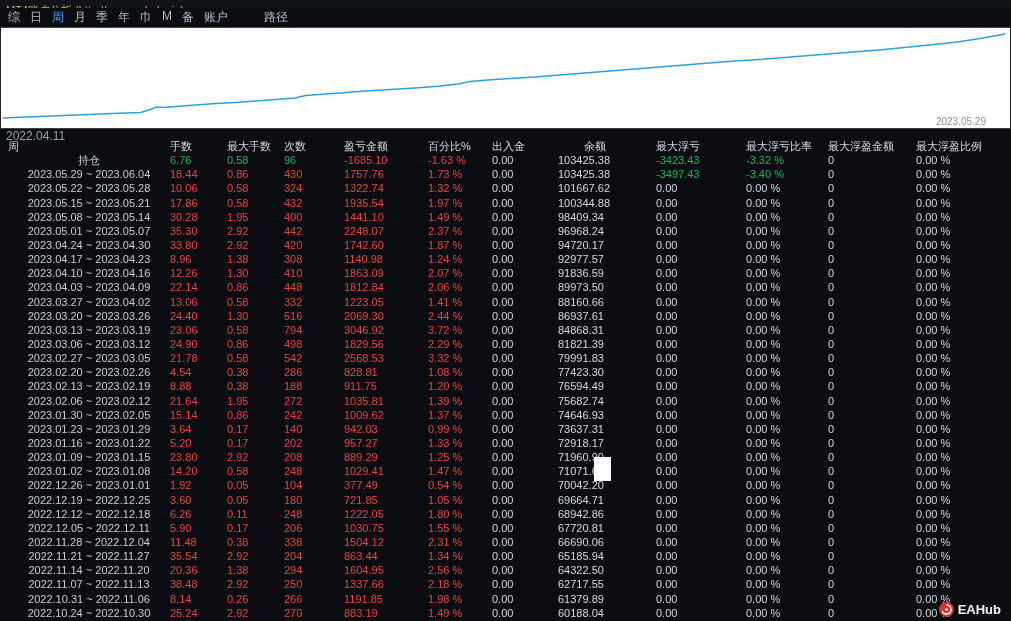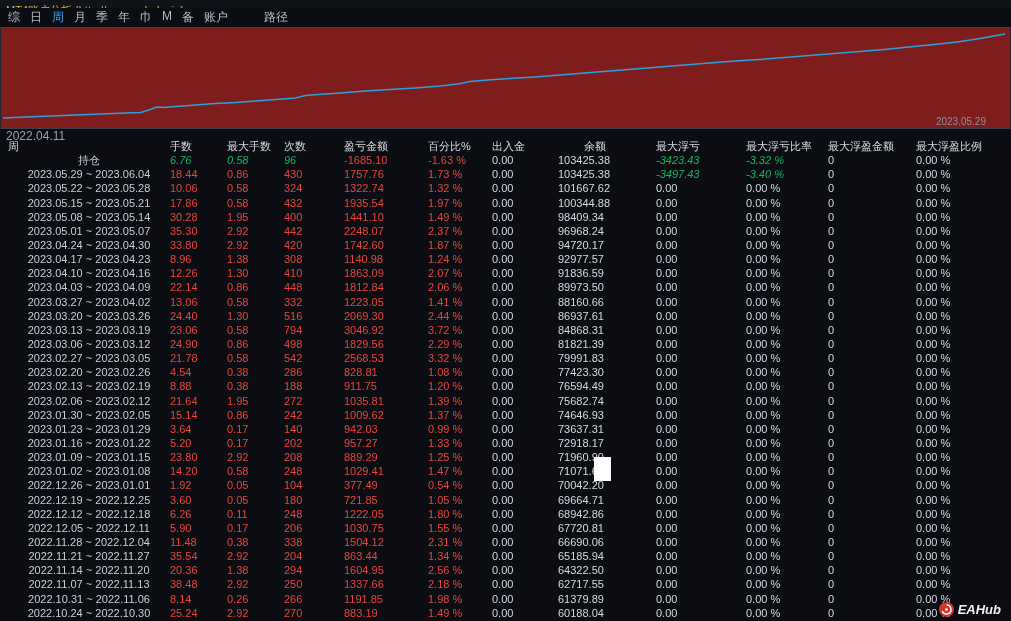--- a/index.html
+++ b/index.html
@@ -15,41 +15,41 @@
   .titlebar{height:8px;overflow:hidden;padding-left:6px;background:#101318;}
   .titlebar span{display:inline-block;font-size:11px;margin-top:-5px;color:#cdb94e;white-space:nowrap;}
   
   .menubar{height:19px;display:flex;align-items:center;padding-left:8px;
     font-size:12px;color:#b7bcc5;border-bottom:1px solid #3a3f48;background:#0b0d12;}
   .menu-item{margin-right:10px;cursor:default;}
   .menu-item.selected{color:#3fa7f5;}
   .menu-path{margin-left:26px;color:#b7bcc5;}
   
   .chart{position:relative;height:100px;border-bottom:1px solid #3a3f48;
-    border-left:1px solid #22262e;border-right:1px solid #22262e;background:#7f1d1d;}
+    border-left:1px solid #22262e;border-right:1px solid #22262e;background:#ffffff;}
   .chart svg{position:absolute;left:0;top:0;width:100%;height:100%;}
   .chart-end-date{position:absolute;right:24px;bottom:1px;font-size:10px;color:#8b919b;}
   .chart-start-date{position:absolute;left:6px;top:129px;font-size:12px;color:#9aa0a8;}
   
   .table{position:absolute;top:139px;left:0;right:0;}
   .trow{display:grid;
     grid-template-columns:162px 57px 57px 60px 84px 64px 66px 98px 90px 82px 88px 1fr;
     height:14.15px;line-height:14.15px;font-size:11px;padding-left:8px;white-space:nowrap;}
   .trow span{overflow:hidden;}
   .trow.head{color:#d6dae0;}
   .trow.head span:nth-child(8){padding-left:26px;}
   .c-head{color:#d6dae0;}
   .c-date{color:#c9cdd4;text-align:center;}
   .c-red{color:#e8453c;}
-  .c-green{color:#13b75d;font-style:italic;}
+  .c-green{color:#13b75d;}
   .c-light{color:#d5d9df;}
   
   .artifact{position:absolute;left:594px;top:457px;width:17px;height:24px;background:#ffffff;}
   
-  .logo{position:absolute;right:10px;bottom:4px;display:flex;align-items:center;gap:4px;font-style:italic;}
+  .logo{position:absolute;right:10px;bottom:4px;display:flex;align-items:center;gap:4px;}
   .logo-text{font-size:13px;font-weight:bold;color:#f2f3f4;}
 </style>
 </head>
 <body>
 
 <div class="titlebar">
   <span>MT4账户分析 (http://www.eahub.vip)</span>
 </div>
 
 <div class="menubar">

